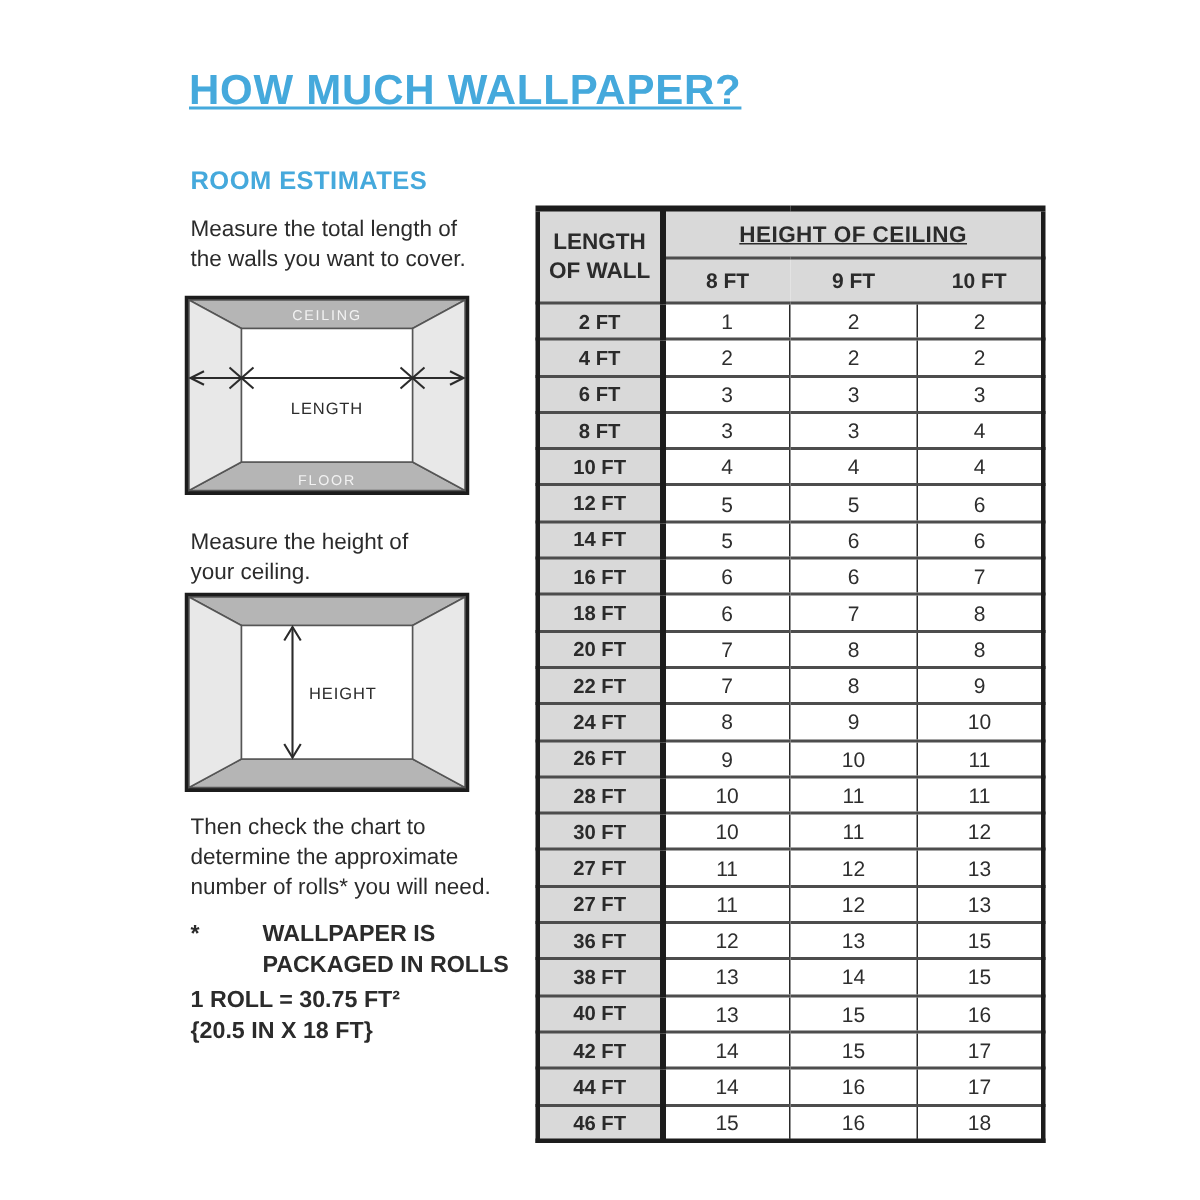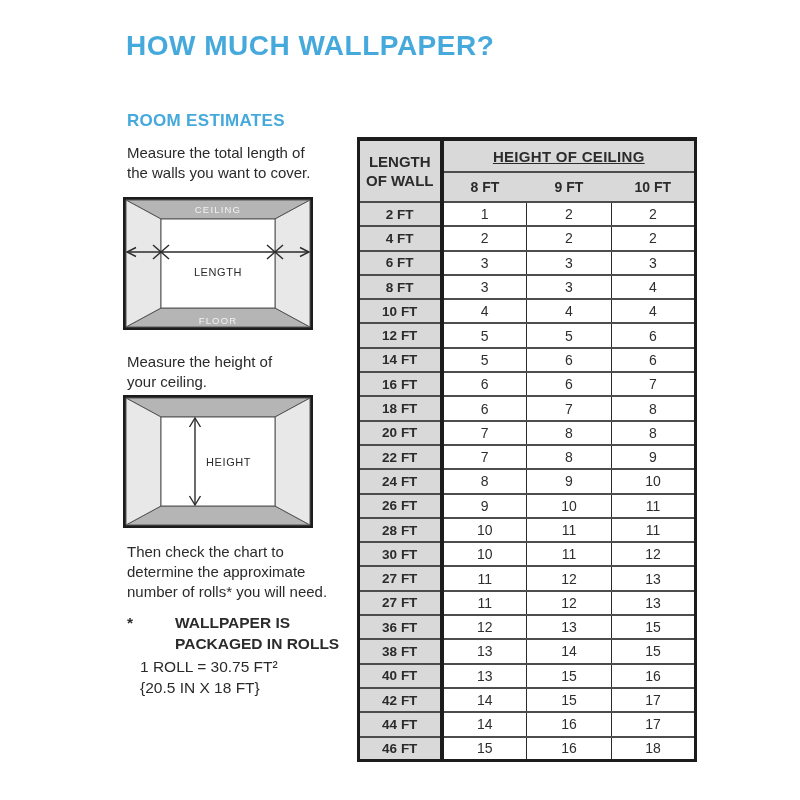--- a/index.html
+++ b/index.html
@@ -14,23 +14,24 @@
   * { box-sizing: border-box; }
   html, body { margin: 0; padding: 0; }
   body {
     width: 800px; height: 800px; background: #ffffff;
     font-family: "Liberation Sans", sans-serif;
     color: var(--ink);
   }
   .page { position: relative; width: 800px; height: 800px; overflow: hidden; }
 
   .title {
-    position: absolute; left: 126px; top: 30px; margin: 0;
+    position: absolute; left: 126px; top: 44px; margin: 0;
     font-size: 28px; font-weight: bold; letter-spacing: 0.5px;
     color: var(--accent);
+    text-decoration: underline;
   }
   .sub-heading {
     position: absolute; margin: 0;
     font-size: 17px; font-weight: bold; letter-spacing: 0.3px;
     color: var(--accent);
   }
   #room-estimates-heading { left: 127px; top: 111px; }
   #rolls-heading { left: 357px; top: 111px; width: 337px; text-align: center; }
 
   .step {
@@ -50,22 +51,22 @@
   .dim-label { font-size: 11px; letter-spacing: 0.6px; fill: var(--ink); }
 
   .note {
     position: absolute; left: 127px; top: 612px;
     font-size: 15.5px; line-height: 21px; font-weight: bold;
     display: flex;
   }
   .note .ast { width: 12px; flex: none; }
   .note .note-text { white-space: pre-line; margin-left: 36px; }
   .roll-info {
-    position: absolute; left: 140px; top: 656px; margin: 0;
-    font-size: 15.5px; line-height: 21px; font-weight: normal;
+    position: absolute; left: 127px; top: 656px; margin: 0;
+    font-size: 15.5px; line-height: 21px; font-weight: bold;
     white-space: pre-line;
   }
 
   .tbl-wrap { position: absolute; left: 357px; top: 137px; }
   table.rolls {
     border-collapse: collapse; table-layout: fixed; width: 337px;
     border: 3px solid var(--line-dark); border-top-width: 4px;
   }
   table.rolls th, table.rolls td { padding: 0; text-align: center; vertical-align: middle; }
   th.corner {

